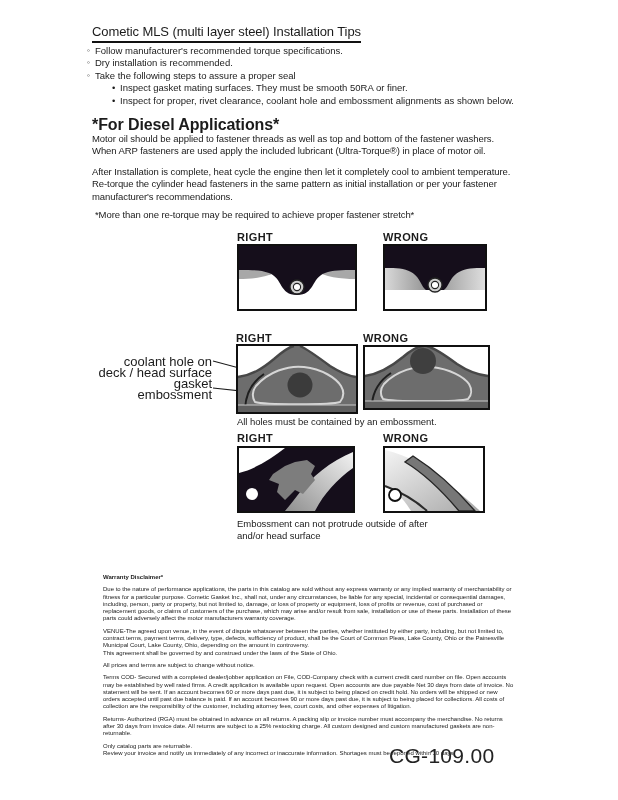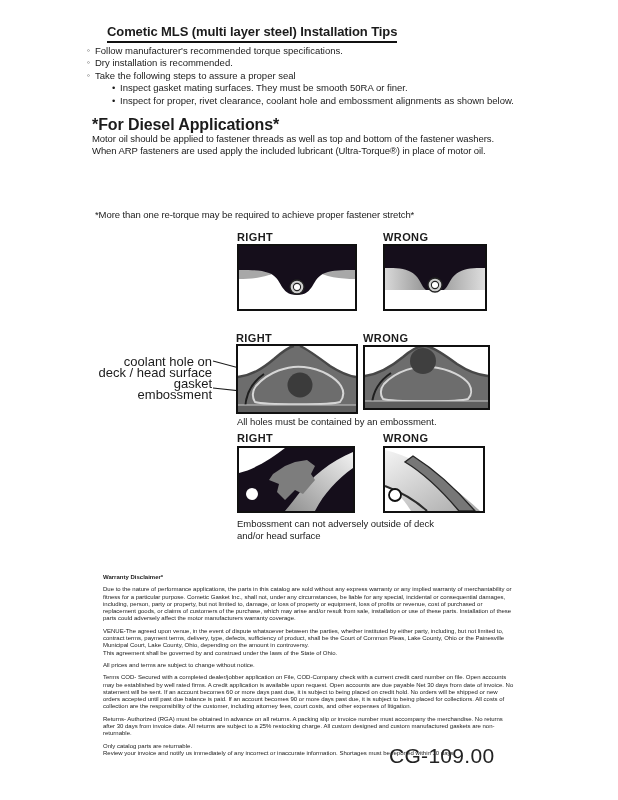--- a/index.html
+++ b/index.html
@@ -1,22 +1,22 @@
 <!DOCTYPE html>
 <html><head>
 <meta charset="utf-8">
 <style>
   html,body { margin:0; padding:0; background:#ffffff; }
   .page {
     position:relative; width:618px; height:800px; background:#ffffff;
     font-family:"Liberation Sans", sans-serif; color:#1b1b1b; overflow:hidden;
   }
   .title {
-    position:absolute; left:107px; top:24px; margin:0;
-    font-size:13px; font-weight:bold; letter-spacing:-0.1px;
+    position:absolute; left:92px; top:24px; margin:0;
+    font-size:13px; font-weight:normal; letter-spacing:-0.1px;
     border-bottom:2px solid #111; padding-bottom:2px;
   }
   .tips { position:absolute; left:87px; top:45px; width:450px; font-size:9.5px; line-height:12.4px; }
   .tip { display:flex; }
   .tip .blt { width:8px; flex:0 0 8px; font-size:8px; line-height:12.4px; }
   .tip.sub { margin-left:25px; }
   .tip.sub .blt { font-size:9.5px; }
   .diesel-heading { position:absolute; left:92px; top:116px; margin:0; font-size:16px; font-weight:bold; letter-spacing:-0.1px; }
   .dp { position:absolute; left:92px; width:420px; margin:0; font-size:9.5px; line-height:12.3px; letter-spacing:-0.08px; }
   .dp1 { top:133px; }
@@ -64,20 +64,21 @@
       <span>Inspect gasket mating surfaces.  They must be smooth 50RA or finer.</span>
     </div>
     <div class="tip sub">
       <span class="blt">•</span>
       <span>Inspect for proper, rivet clearance, coolant hole and embossment alignments as shown below.</span>
     </div>
   </div>
 
   <h2 class="diesel-heading">*For Diesel Applications*</h2>
   <p class="dp dp1">Motor oil should be applied to fastener threads as well as top and bottom of the fastener washers. When ARP fasteners are used apply the included lubricant (Ultra-Torque®) in place of motor oil.</p>
+  <p class="dp dp2">After Installation is complete, heat cycle the engine then let it completely cool to ambient temperature. Re-torque the cylinder head fasteners in the same pattern as initial installation or per your fastener manufacturer's recommendations.</p>
   <p class="dnote">*More than one re-torque may be required to achieve proper fastener stretch*</p>
 
   <div class="diagrams">
 
     <p class="dg-title" style="left:237px; top:1px; width:120px;">RIGHT</p>
     <p class="dg-title" style="left:383px; top:1px; width:104px;">WRONG</p>
 
     <div class="panel" style="left:237px; top:14px; width:120px; height:67px;">
       <svg viewBox="0 0 120 67">
         <rect x="0" y="0" width="120" height="67" fill="#ffffff"></rect>
@@ -180,21 +181,21 @@
         </defs>
         <rect x="0" y="0" width="102" height="67" fill="#ffffff"></rect>
         <path d="M2,4 C24,9 48,22 68,40 C80,50 90,58 97,65 H28 C20,52 12,44 2,40 Z" fill="url(#sW)"></path>
         <path d="M30,10 C52,24 74,44 92,65 H76 C60,46 42,28 22,16 Z" fill="#777777" stroke="#252525" stroke-width="1.4"></path>
         <path d="M2,40 C18,46 32,54 44,65" fill="none" stroke="#2b2b2b" stroke-width="2"></path>
         <circle cx="12" cy="49" r="6" fill="#ffffff" stroke="#111" stroke-width="1.8"></circle>
         <rect x="1" y="1" width="100" height="65" fill="none" stroke="#101010" stroke-width="2"></rect>
       </svg>
     </div>
     <p class="dg-caption" style="left:237px; top:288px; width:230px; line-height:11.5px;">
-      <span>Embossment can not adversely outside of deck</span><br>
+      <span>Embossment can not protrude outside of after</span><br>
       <span>and/or head surface</span>
     </p>
   </div>
 
   <div class="warranty">
     <p class="w-head">Warranty Disclaimer*</p>
     <p>Due to the nature of performance applications, the parts in this catalog are sold without any express warranty or any implied warranty of merchantability or fitness for a particular purpose.  Cometic Gasket Inc., shall not, under any circumstances, be liable for any special, incidental or consequential damages, including, person, party or property, but not limited to, damage, or loss of property or equipment, loss of profits or revenue, cost of purchased or replacement goods, or claims of customers of the purchase, which may arise and/or result from sale, installation or use of these parts.  Installation of these parts could adversely affect the motor manufacturers warranty coverage.</p>
     <p class="tight">VENUE-The agreed upon venue, in the event of dispute whatsoever between the parties, whether instituted by either party, including, but not limited to, contract terms, payment terms, delivery, type, defects, sufficiency of product, shall be the Court of Common Pleas, Lake County, Ohio or the Painesville Municipal Court, Lake County, Ohio, depending on the amount in controversy.</p>
     <p>This agreement shall be governed by and construed under the laws of the State of Ohio.</p>
     <p>All prices and terms are subject to change without notice.</p>

